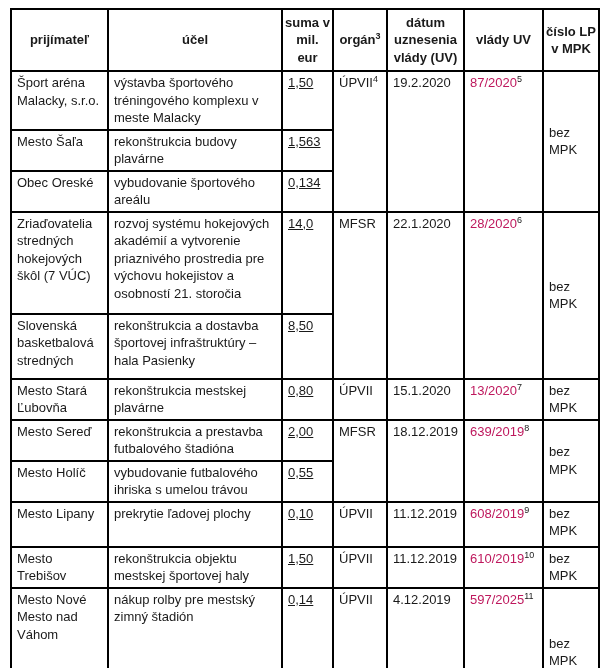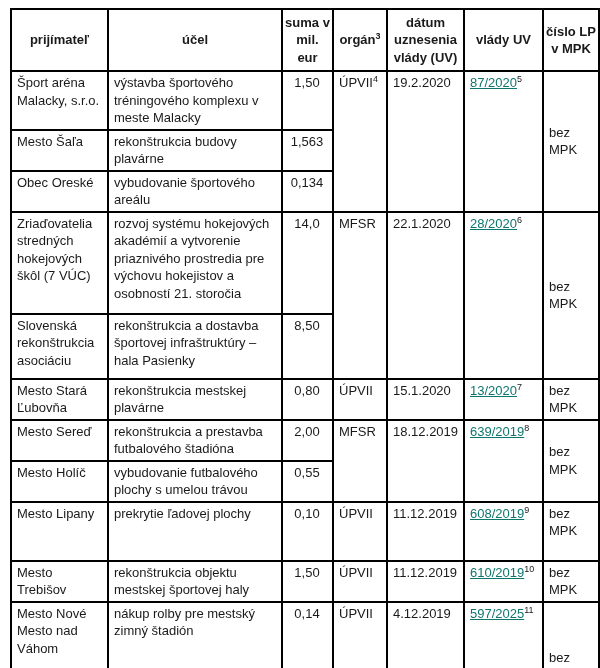--- a/index.html
+++ b/index.html
@@ -26,31 +26,30 @@
     font-weight:normal;
     text-align:left;
     word-wrap:break-word;
   }
   tr.hdr th {
     font-weight:bold;
     text-align:center;
     vertical-align:middle;
     padding:2px 2px;
   }
-  td.suma { text-align:center; padding-right:6px; }
+  td.suma { text-align:left; padding-right:6px;text-decoration:underline; }
   td.mid  { vertical-align:middle; }
   td.bot  { vertical-align:bottom; padding-bottom:4px; }
   sup {
     font-size:9px;
     line-height:0;
     vertical-align:super;
   }
   a.uvlink {
-    color:#0f766e;
-    text-decoration:underline;
+    color:#be185d;
     cursor:pointer;
   }
   a.uvlink + sup { color:#1a1a1a; }
 </style>
 </head>
 <body>
 
 <div class="page">
   <table class="grants">
     <colgroup>
@@ -97,21 +96,21 @@
     <tr style="height:102px">
       <td>Zriaďovatelia stredných hokejových škôl (7 VÚC)</td>
       <td>rozvoj systému hokejových akadémií a vytvorenie priaznivého prostredia pre výchovu hokejistov a osobností 21. storočia</td>
       <td class="suma">14,0</td>
       <td rowspan="2">MFSR</td>
       <td rowspan="2">22.1.2020</td>
       <td rowspan="2"><a class="uvlink">28/2020</a><sup>6</sup></td>
       <td rowspan="2" class="mid">bez MPK</td>
     </tr>
     <tr style="height:65px">
-      <td>Slovenská rekonštrukcia asociáciu</td>
+      <td>Slovenská basketbalová stredných</td>
       <td>rekonštrukcia a dostavba športovej infraštruktúry – hala Pasienky</td>
       <td class="suma">8,50</td>
     </tr>
 
     <tr style="height:30px">
       <td>Mesto Stará Ľubovňa</td>
       <td>rekonštrukcia mestskej plavárne</td>
       <td class="suma">0,80</td>
       <td>ÚPVII</td>
       <td>15.1.2020</td>
@@ -123,25 +122,25 @@
       <td>Mesto Sereď</td>
       <td>rekonštrukcia a prestavba futbalového štadióna</td>
       <td class="suma">2,00</td>
       <td rowspan="2">MFSR</td>
       <td rowspan="2">18.12.2019</td>
       <td rowspan="2"><a class="uvlink">639/2019</a><sup>8</sup></td>
       <td rowspan="2" class="mid">bez MPK</td>
     </tr>
     <tr style="height:38px">
       <td>Mesto Holíč</td>
-      <td>vybudovanie futbalového plochy s umelou trávou</td>
+      <td>vybudovanie futbalového ihriska s umelou trávou</td>
       <td class="suma">0,55</td>
     </tr>
 
-    <tr style="height:59px">
+    <tr style="height:45px">
       <td>Mesto Lipany</td>
       <td>prekrytie ľadovej plochy</td>
       <td class="suma">0,10</td>
       <td>ÚPVII</td>
       <td>11.12.2019</td>
       <td><a class="uvlink">608/2019</a><sup>9</sup></td>
       <td>bez MPK</td>
     </tr>
 
     <tr style="height:38px">

